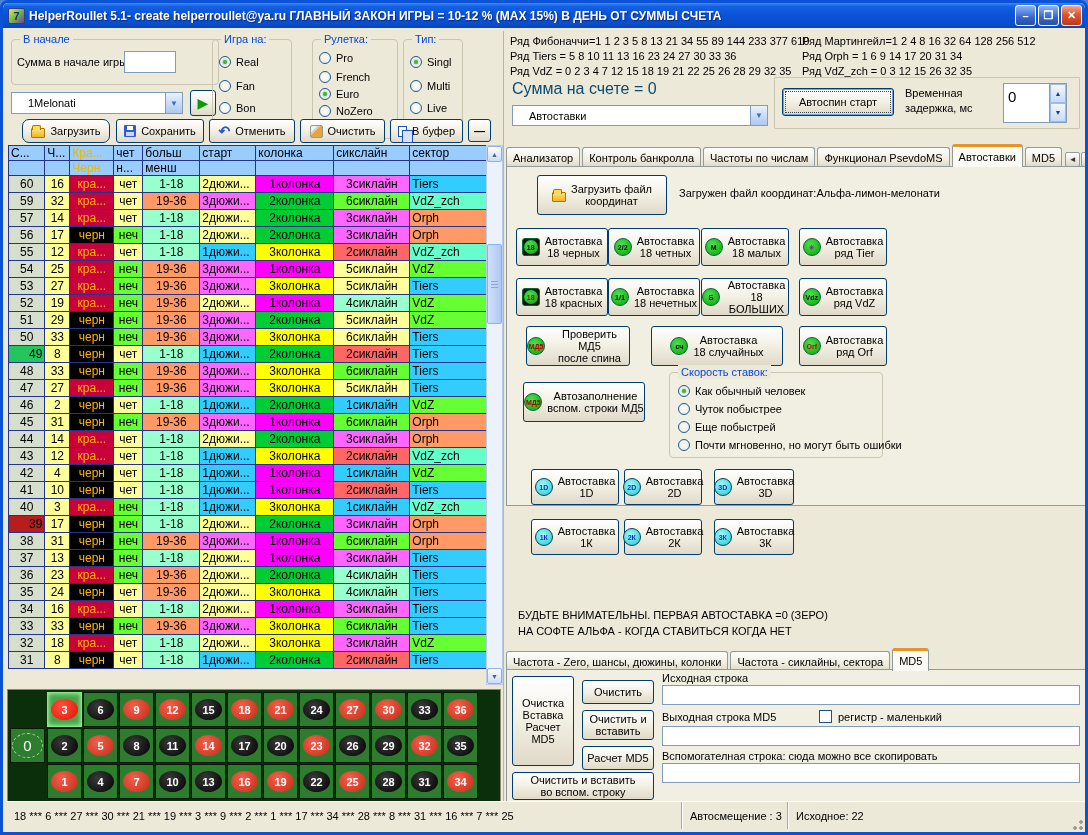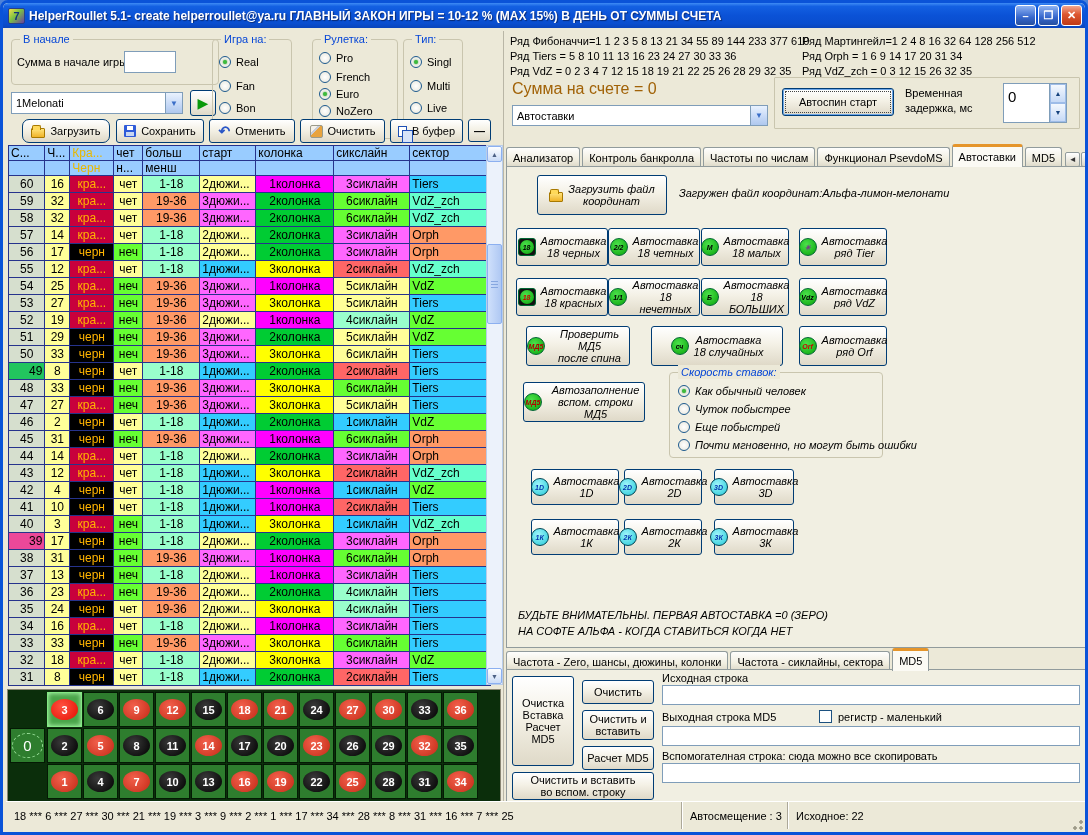--- a/index.html
+++ b/index.html
@@ -13,21 +13,21 @@
   .client{position:absolute;left:3px;top:28px;width:1082px;height:776px;background:#ECE9D8;}
   .left-pane{position:absolute;left:0;top:0;width:497px;height:776px;}
   .right-pane{position:absolute;left:497px;top:0;width:585px;height:776px;border-left:1px solid #B9B6A6;}
   
   .gbox{position:absolute;border:1px solid #C9C5AE;border-radius:4px;}
   .gbox .legend{position:absolute;top:-8px;left:8px;background:#ECE9D8;padding:0 3px;color:#0646D6;font-size:11px;line-height:14px;white-space:nowrap;}
   .xp-btn{position:absolute;background:linear-gradient(#FFFFFF,#F4F1E6 45%,#DFD9C8);border:1px solid #003C74;border-radius:3px;font-size:11px;color:#000;display:flex;align-items:center;justify-content:center;text-align:center;gap:5px;line-height:12px;}
   .xp-btn.focus{box-shadow:0 0 0 1px #6EA7E8 inset;outline:1px dotted #444;outline-offset:-4px;}
   .input{position:absolute;background:#fff;border:1px solid #7F9DB9;font-size:11px;padding:1px 3px;font-family:"Liberation Sans",sans-serif;}
   .combo{position:absolute;background:#fff;border:1px solid #7F9DB9;display:flex;align-items:center;font-size:11px;}
-  .combo .cval{flex:1;padding:0 4px;white-space:nowrap;overflow:hidden;}
+  .combo .cval{flex:1;padding:0 16px;white-space:nowrap;overflow:hidden;}
   .combo .cbtn{width:17px;align-self:stretch;background:linear-gradient(#E9F2FE,#C5D8F6 60%,#AFC8EE);border-left:1px solid #7F9DB9;color:#3A6EC8;font-size:8px;display:flex;align-items:center;justify-content:center;}
   .radio-row{position:absolute;display:flex;align-items:center;gap:5px;font-size:11px;white-space:nowrap;}
   .radio{width:12px;height:12px;border:1px solid #1D5A8E;border-radius:50%;background:radial-gradient(#fff,#E7E5DA);position:relative;flex:0 0 auto;}
   .radio.sel::after{content:"";position:absolute;left:3px;top:3px;width:4px;height:4px;border-radius:50%;background:#3DBB3D;box-shadow:0 0 2px #2E8F2E;}
   .lbl{position:absolute;font-size:11px;color:#000;white-space:nowrap;}
   
   .ticon{display:inline-flex;position:relative;flex:0 0 auto;}
   .icon-open{width:14px;height:10px;background:linear-gradient(#FFE37A,#F0B429);border:1px solid #A87900;border-radius:1px;margin-top:3px;}
   .icon-open::before{content:"";position:absolute;top:-4px;left:0;width:7px;height:4px;background:#FFD95A;border:1px solid #A87900;border-bottom:none;border-radius:2px 2px 0 0;}
   .icon-save{width:12px;height:12px;background:#2F5BD8;border-radius:1px;position:relative;}
@@ -76,21 +76,21 @@
   .spinner .sbtns{width:17px;display:flex;flex-direction:column;border-left:1px solid #7F9DB9;}
   .spinner .sbtns div{flex:1;background:linear-gradient(#F4F8FE,#C6D9F6);border:1px solid #9EBCE8;font-size:7px;color:#16427E;display:flex;align-items:center;justify-content:center;}
   .checkbox{position:absolute;width:13px;height:13px;background:#fff;border:1px solid #1C5180;}
   
   .statusbar{position:absolute;left:3px;bottom:3px;width:1082px;height:28px;background:#ECE9D8;border-top:1px solid #fff;display:flex;align-items:stretch;font-size:11px;}
   .sseg{display:flex;align-items:center;padding:0 8px;border-right:1px solid #ACA899;box-shadow:1px 0 0 #fff;white-space:nowrap;overflow:hidden;}
   .sizegrip{position:absolute;right:1px;bottom:1px;width:14px;height:14px;background:
     radial-gradient(circle at 11px 11px,#9D9A88 1.5px,transparent 2px),
     radial-gradient(circle at 11px 5px,#9D9A88 1.5px,transparent 2px),
     radial-gradient(circle at 5px 11px,#9D9A88 1.5px,transparent 2px);}
-  .hdr-balance{position:absolute;font-size:16px;color:#a16207;white-space:nowrap;}
+  .hdr-balance{position:absolute;font-size:16px;color:#0c4a6e;white-space:nowrap;}
   .warn{position:absolute;font-size:11px;color:#000;white-space:nowrap;line-height:16px;}
   .play-tri{color:#0B9A0B;font-size:14px;line-height:14px;}
 </style>
 </head>
 <body>
 
 <div class="window">
   <div class="titlebar">
     <div class="appicon">7</div>
     <div class="title-text">HelperRoullet 5.1- create helperroullet@ya.ru ГЛАВНЫЙ ЗАКОН ИГРЫ = 10-12 % (MAX 15%) В ДЕНЬ ОТ СУММЫ СЧЕТА</div>
@@ -242,31 +242,20 @@
               <td style="background: rgb(255, 255, 153);">32</td>
               <td style="background: rgb(200, 0, 60); color: rgb(255, 180, 0);">кра...</td>
               <td style="background: rgb(255, 255, 153);">чет</td>
               <td style="background: rgb(255, 153, 102);">19-36</td>
               <td class="ta-l" style="background: rgb(255, 102, 255);">3дюжи...</td>
               <td style="background: rgb(0, 204, 51);">2колонка</td>
               <td style="background: rgb(102, 255, 51);">6сиклайн</td>
               <td class="ta-l" style="background: rgb(102, 255, 204);">VdZ_zch</td>
             </tr>
             <tr>
-              <td style="background: rgb(214, 223, 206);">58</td>
-              <td style="background: rgb(255, 255, 153);">32</td>
-              <td style="background: rgb(200, 0, 60); color: rgb(255, 180, 0);">кра...</td>
-              <td style="background: rgb(255, 255, 153);">чет</td>
-              <td style="background: rgb(255, 153, 102);">19-36</td>
-              <td class="ta-l" style="background: rgb(255, 102, 255);">3дюжи...</td>
-              <td style="background: rgb(0, 204, 51);">2колонка</td>
-              <td style="background: rgb(102, 255, 51);">6сиклайн</td>
-              <td class="ta-l" style="background: rgb(102, 255, 204);">VdZ_zch</td>
-            </tr>
-            <tr>
               <td style="background: rgb(214, 223, 206);">57</td>
               <td style="background: rgb(255, 255, 153);">14</td>
               <td style="background: rgb(200, 0, 60); color: rgb(255, 180, 0);">кра...</td>
               <td style="background: rgb(255, 255, 153);">чет</td>
               <td style="background: rgb(153, 255, 204);">1-18</td>
               <td class="ta-l" style="background: rgb(255, 255, 153);">2дюжи...</td>
               <td style="background: rgb(0, 204, 51);">2колонка</td>
               <td style="background: rgb(255, 102, 255);">3сиклайн</td>
               <td class="ta-l" style="background: rgb(255, 153, 102);">Orph</td>
             </tr>
@@ -451,21 +440,21 @@
               <td style="background: rgb(255, 255, 153);">3</td>
               <td style="background: rgb(200, 0, 60); color: rgb(255, 180, 0);">кра...</td>
               <td style="background: rgb(102, 255, 51);">неч</td>
               <td style="background: rgb(153, 255, 204);">1-18</td>
               <td class="ta-l" style="background: rgb(51, 204, 255);">1дюжи...</td>
               <td style="background: rgb(255, 255, 0);">3колонка</td>
               <td style="background: rgb(51, 204, 255);">1сиклайн</td>
               <td class="ta-l" style="background: rgb(102, 255, 204);">VdZ_zch</td>
             </tr>
             <tr>
-              <td style="background: #ec4899; padding-left: 20px;">39</td>
+              <td style="background: #b91c1c; padding-left: 20px;">39</td>
               <td style="background: rgb(255, 255, 153);">17</td>
               <td style="background: rgb(0, 0, 0); color: rgb(255, 180, 0);">черн</td>
               <td style="background: rgb(102, 255, 51);">неч</td>
               <td style="background: rgb(153, 255, 204);">1-18</td>
               <td class="ta-l" style="background: rgb(255, 255, 153);">2дюжи...</td>
               <td style="background: rgb(0, 204, 51);">2колонка</td>
               <td style="background: rgb(255, 102, 255);">3сиклайн</td>
               <td class="ta-l" style="background: rgb(255, 153, 102);">Orph</td>
             </tr>
             <tr>
@@ -710,21 +699,21 @@
           <div class="tab">Контроль банкролла</div>
           <div class="tab">Частоты по числам</div>
           <div class="tab">Функционал PsevdoMS</div>
           <div class="tab active">Автоставки</div>
           <div class="tab">MD5</div>
           <div style="flex: 1 1 0%; display: flex; justify-content: flex-end; align-items: center;">
             <div class="tsarrow">◄</div>
             <div class="tsarrow">►</div>
           </div>
         </div>
-      <div class="tabpage" style="left:2px;top:135px;width:581px;height:482px;font-style:italic;">
+      <div class="tabpage" style="left:2px;top:135px;width:581px;height:340px;">
         <div class="xp-btn" style="left:30px;top:8px;width:130px;height:40px;">
           <span class="ticon icon-open"></span>
           <span class="stake-lines">
             <span>Загрузить файл</span>
             <span>координат</span>
           </span>
         </div>
         <span class="lbl" style="left:172px;top:20px;">Загружен файл координат:Альфа-лимон-мелонати</span>
         <div id="stake-buttons">
             <div class="xp-btn" style="left: 9px; top: 61px; width: 92px; height: 38px;">

